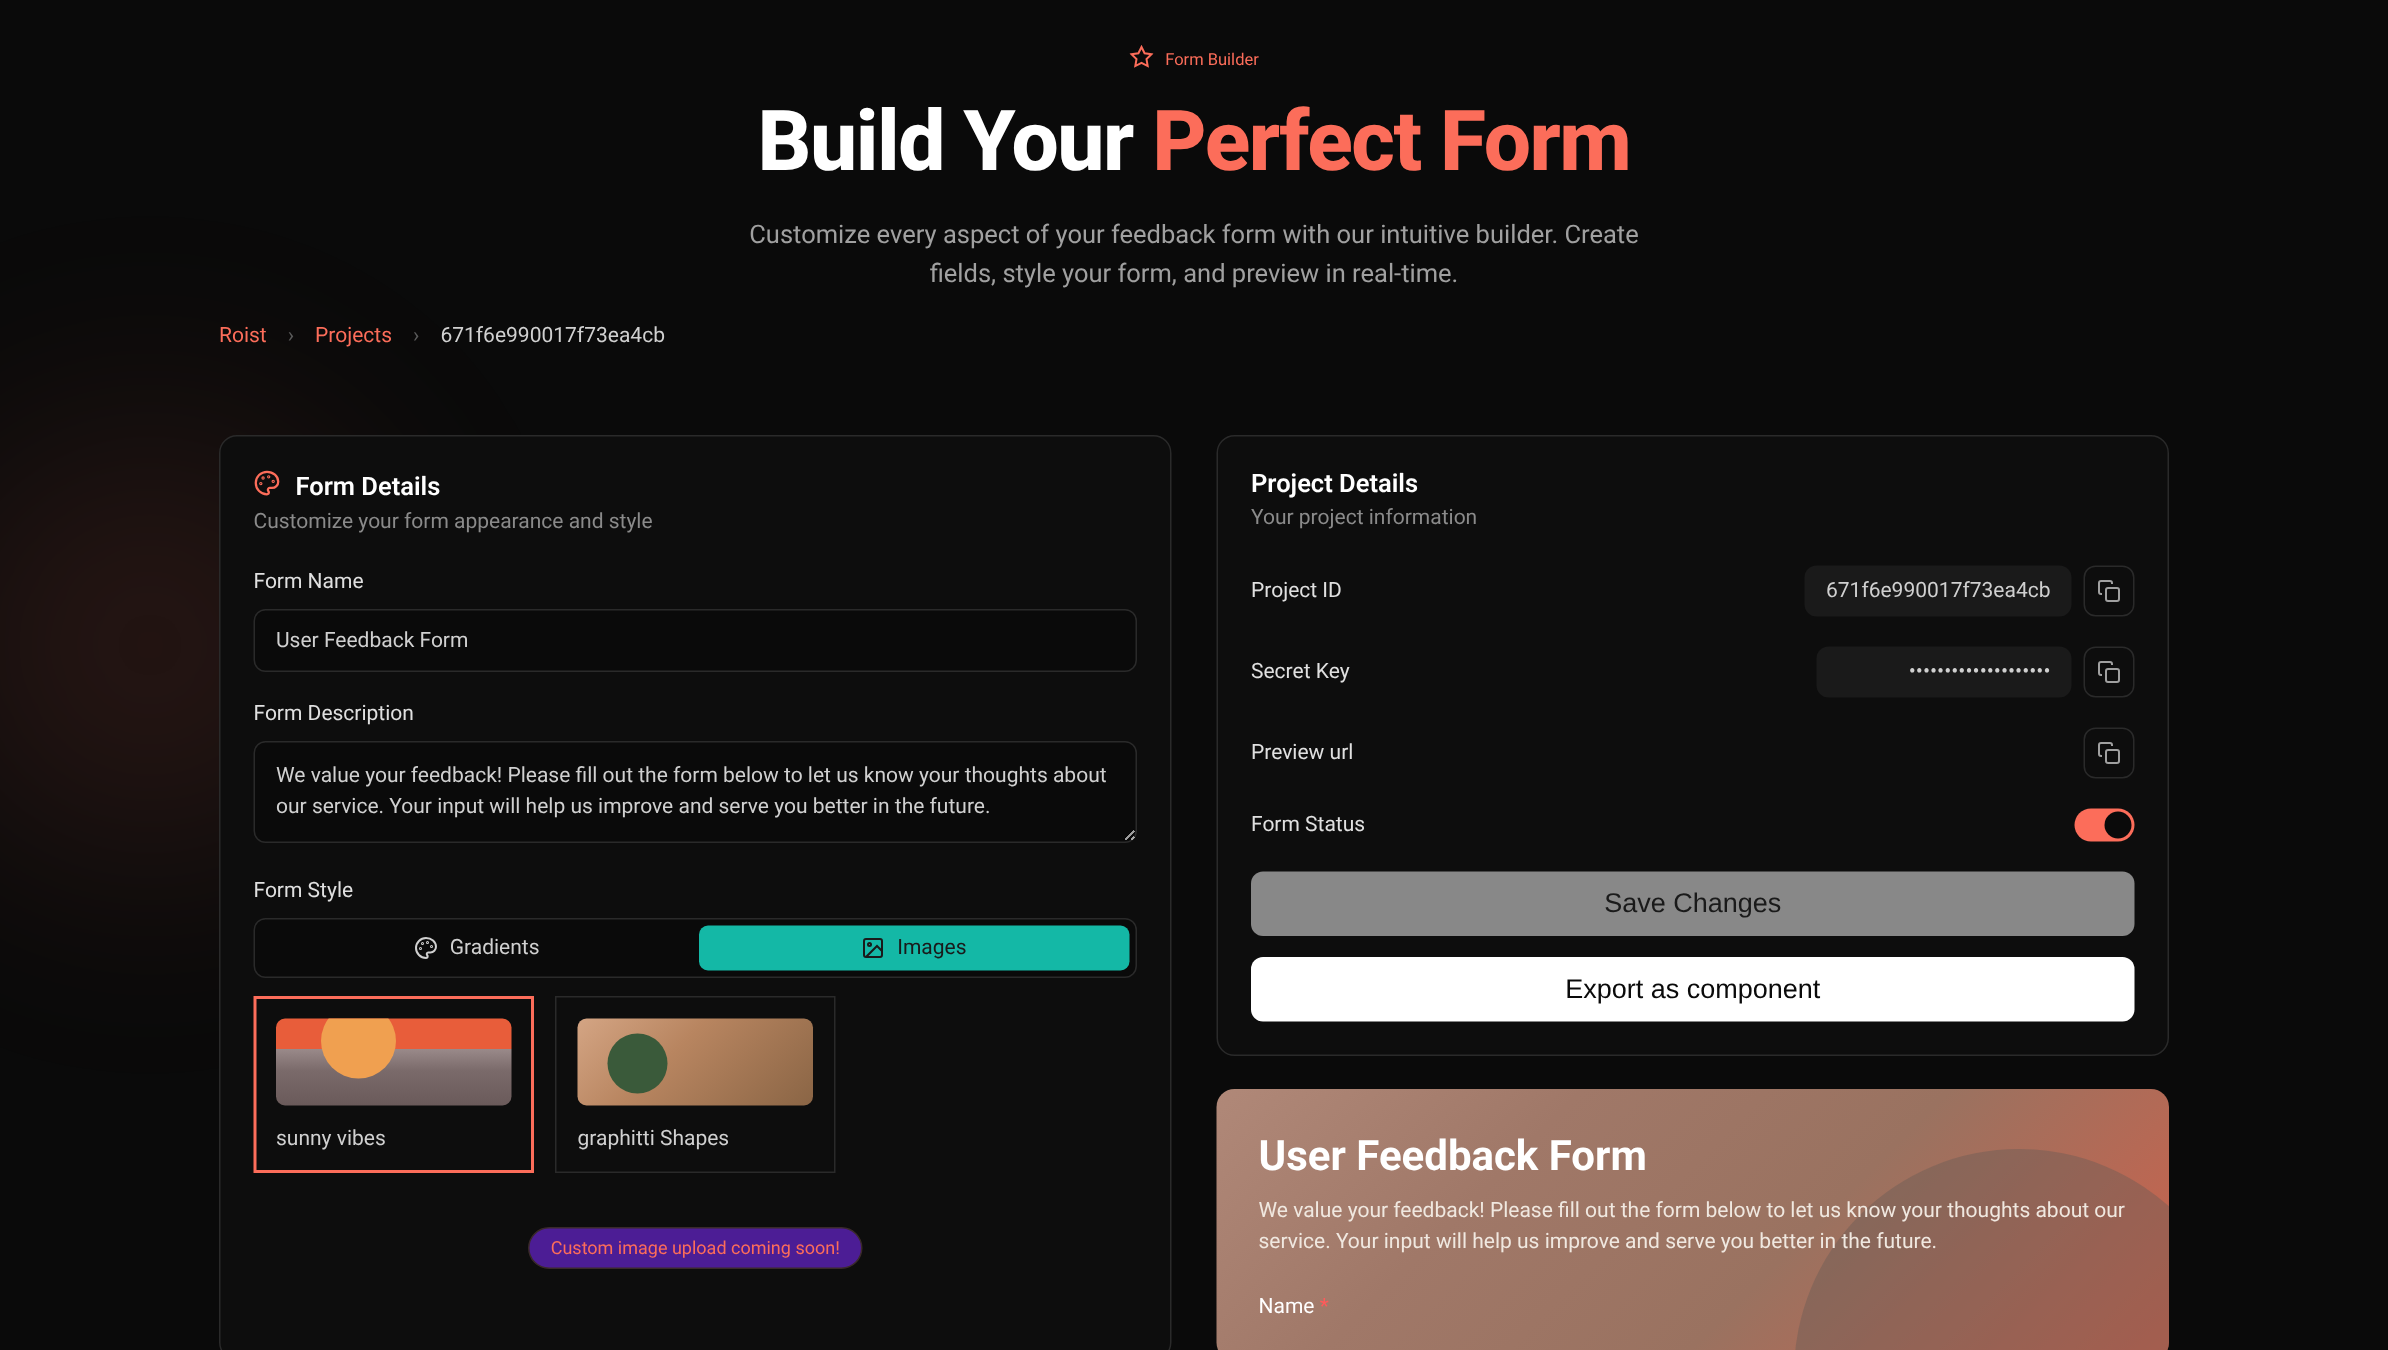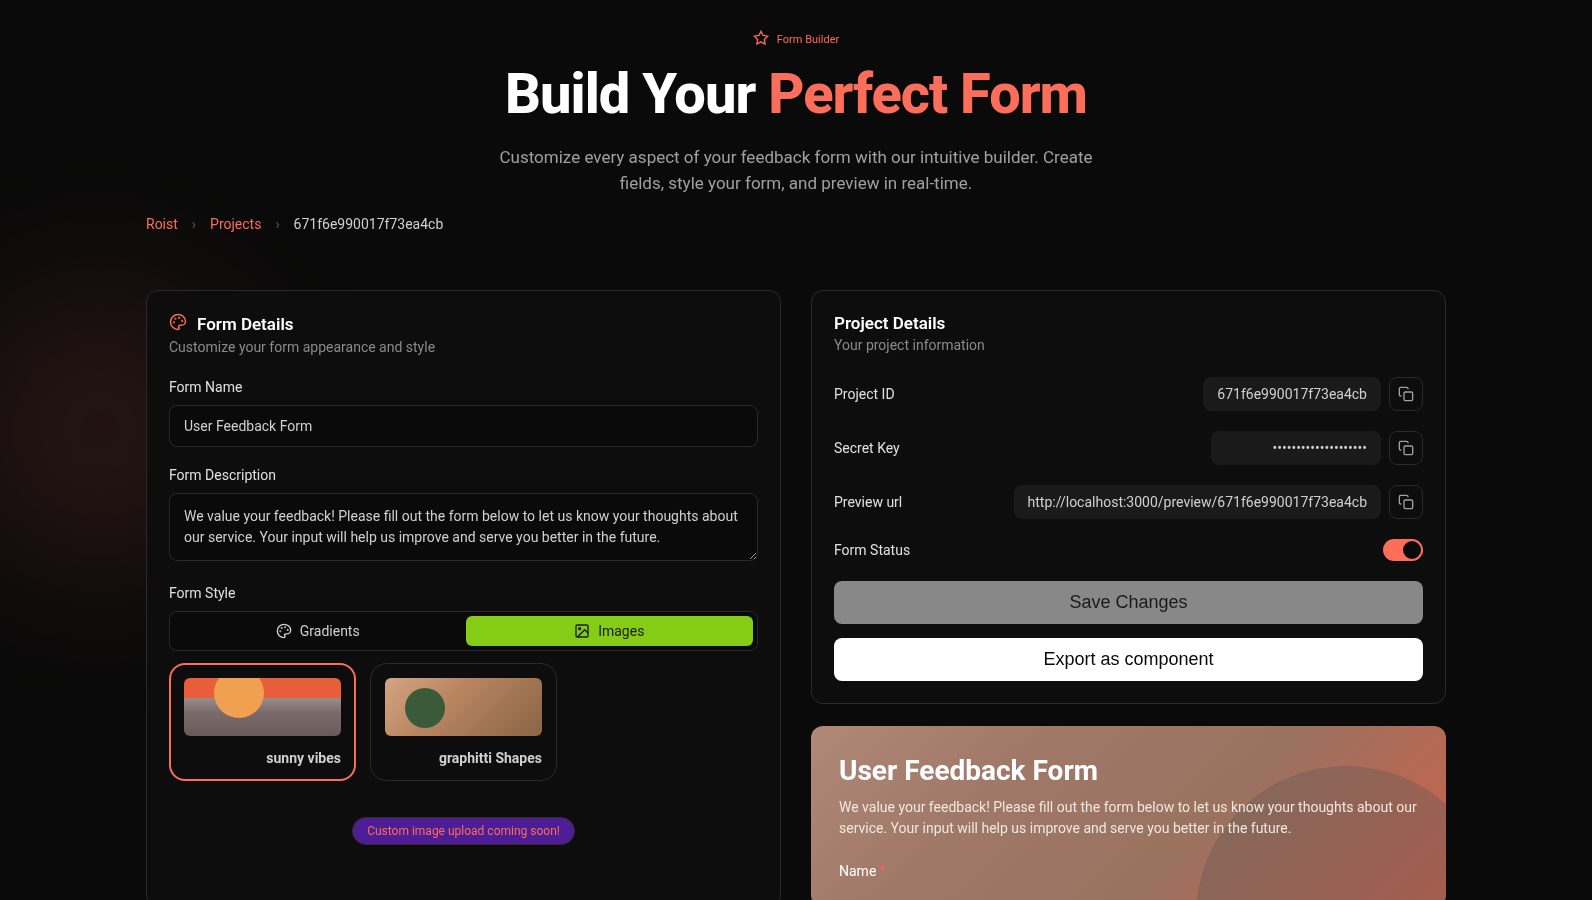--- a/index.html
+++ b/index.html
@@ -169,43 +169,42 @@
   justify-content: center;
   gap: 8px;
   padding: 7px;
   border-radius: 6px;
   font-size: 14px;
   cursor: pointer;
   color: #d0d0d0;
 }
 
 .tab.active {
-  background: #84cc16;
+  background: #14b8a6;
   color: #1a1a1a;
 }
 
 .tab svg {
   width: 16px;
   height: 16px;
 }
 
 .style-grid {
   display: grid;
   grid-template-columns: repeat(3, 1fr);
   gap: 14px;
   margin-bottom: 36px;
 }
 
 .style-option {
   border: 1px solid #2a2a2a;
-  border-radius: 16px;
+  border-radius: 0;
   padding: 14px;
   cursor: pointer;
-  text-align: right;
-  font-weight: bold;
+  text-align: left;
 }
 
 .style-option.selected {
   border-color: #fc6d5a;
   border-width: 2px;
   padding: 13px;
 }
 
 .style-preview {
   width: 100%;
@@ -529,21 +528,20 @@
                   <rect x="9" y="9" width="13" height="13" rx="2"></rect>
                   <path d="M5 15H4a2 2 0 0 1-2-2V4a2 2 0 0 1 2-2h9a2 2 0 0 1 2 2v1"></path>
                 </svg>
             </button>
           </div>
         </div>
 
         <div class="detail-row">
           <span class="detail-label">Preview url</span>
           <div class="detail-value-group">
-            <span class="detail-value">http://localhost:3000/preview/671f6e990017f73ea4cb</span>
             <button class="icon-btn">
               <svg viewBox="0 0 24 24" fill="none" stroke="currentColor" stroke-width="2">
                   <rect x="9" y="9" width="13" height="13" rx="2"></rect>
                   <path d="M5 15H4a2 2 0 0 1-2-2V4a2 2 0 0 1 2-2h9a2 2 0 0 1 2 2v1"></path>
                 </svg>
             </button>
           </div>
         </div>
 
         <div class="detail-row">

